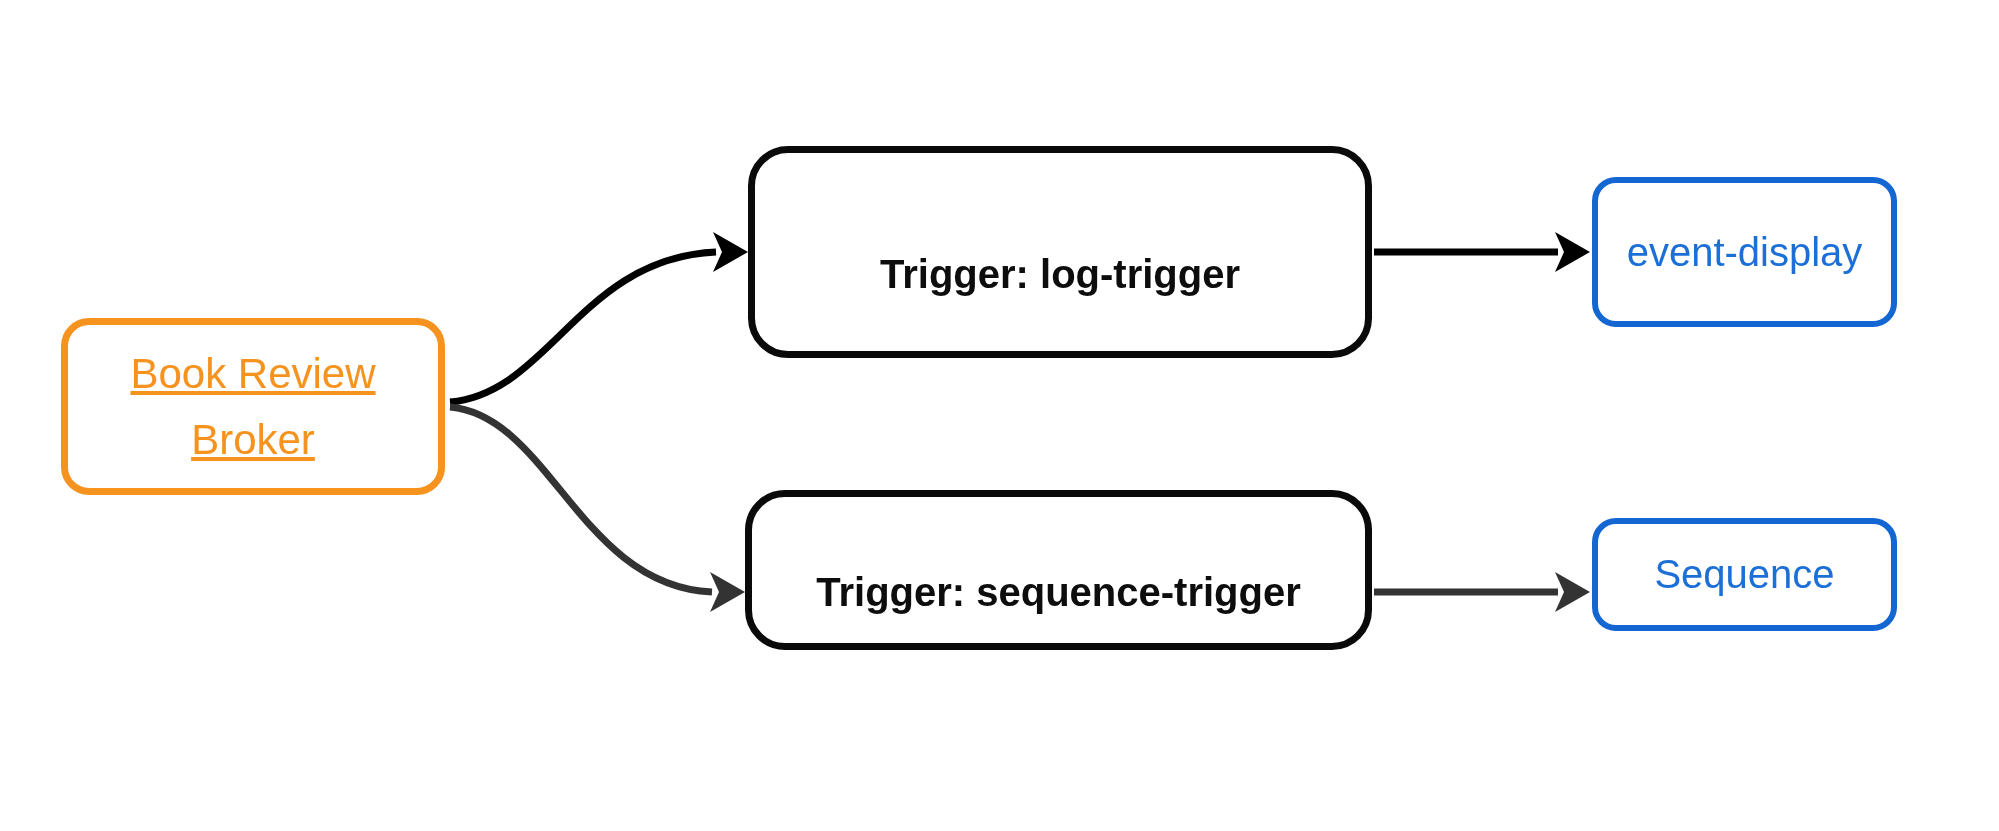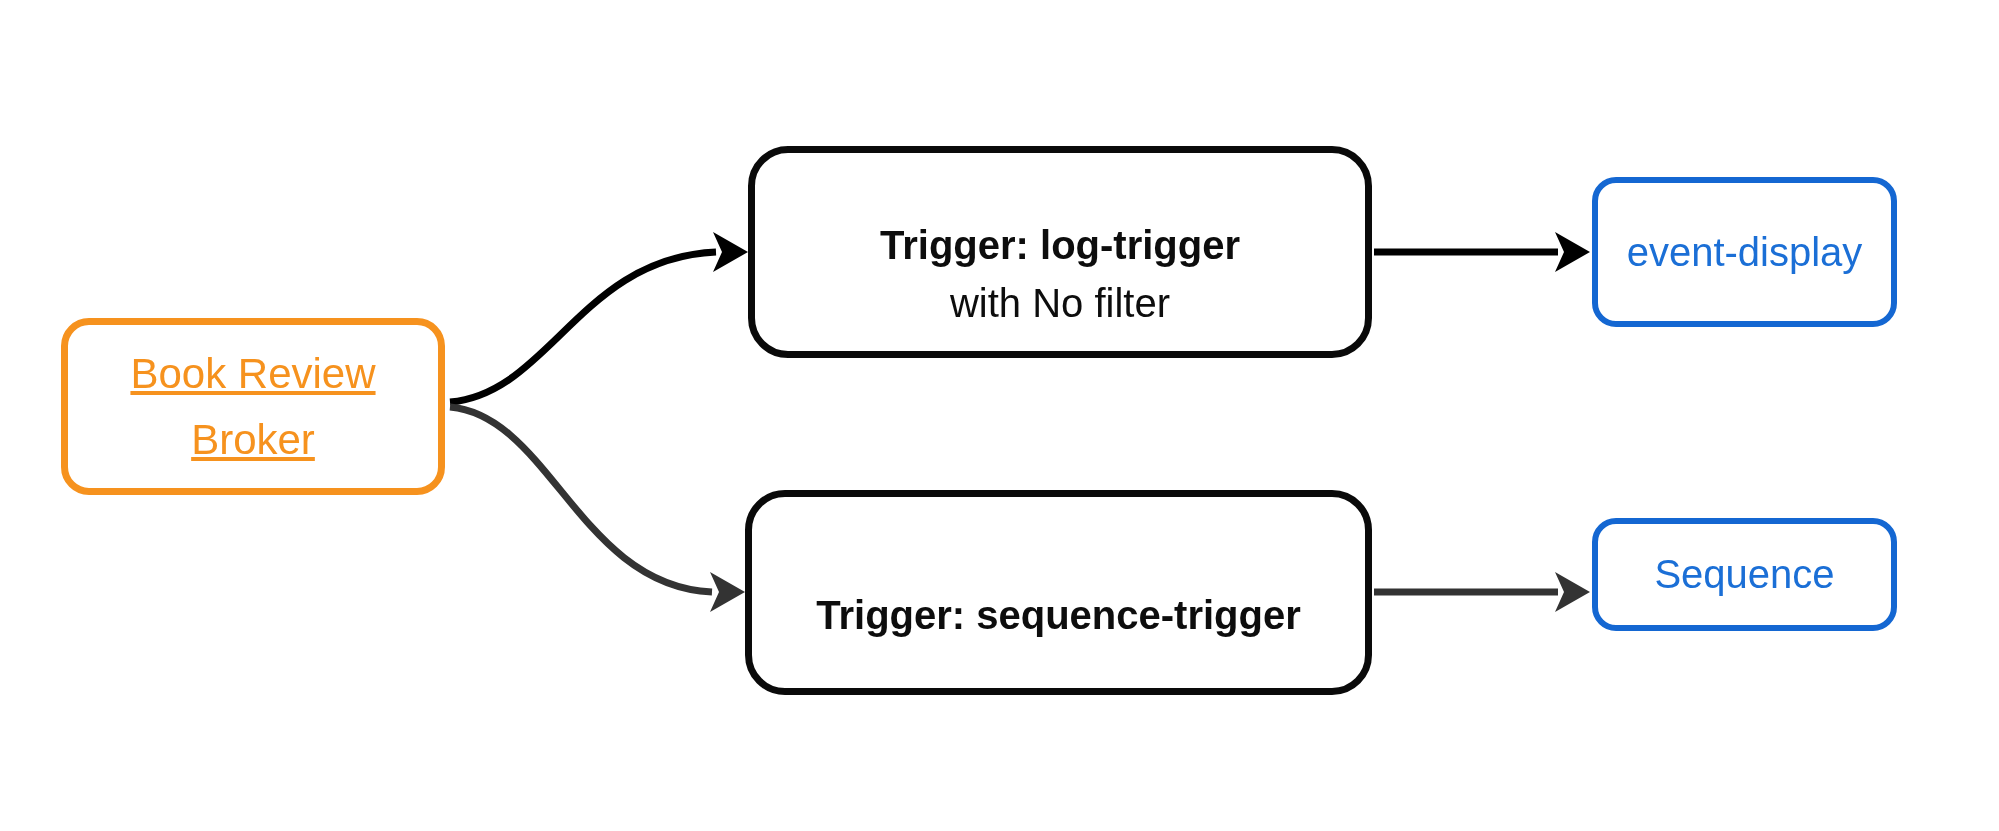--- a/index.html
+++ b/index.html
@@ -50,21 +50,21 @@
   }
   .node-broker .label { max-width: 340px; }
   .node-trigger {
     border: 7px solid #0a0a0a;
     border-radius: 40px;
     color: #0d0d0d;
     font-size: 40px;
     line-height: 1.45;
   }
   .node-trigger-1 { left: 748px; top: 146px; width: 624px; height: 212px; }
-  .node-trigger-2 { left: 745px; top: 490px; width: 627px; height: 205px; }
+  .node-trigger-2 { left: 745px; top: 490px; width: 627px; height: 160px; }
   .node-trigger .title { font-weight: 700; margin-top: 44px; }
   .node-blue {
     border: 6px solid #1467D2;
     border-radius: 24px;
     color: #1B6FD6;
     font-size: 40px;
   }
   .node-blue-1 { left: 1592px; top: 177px; width: 305px; height: 150px; text-align: center; }
   .node-blue-2 { left: 1592px; top: 518px; width: 305px; height: 113px; }
 </style>
@@ -87,21 +87,20 @@
     <path class="edge-gray" d="M 1374 592 L 1558 592"></path>
     <polygon class="head-gray" points="1590,592 1555,572 1564,592 1555,612"></polygon>
   </svg>
 
   <div class="node node-broker">
     <div class="label">Book Review Broker</div>
   </div>
 
   <div class="node node-trigger node-trigger-1">
     <div class="title">Trigger: log-trigger</div>
-    <div class="subtitle">with No filter</div>
   </div>
 
   <div class="node node-trigger node-trigger-2">
     <div class="title">Trigger: sequence-trigger</div>
   </div>
 
   <div class="node node-blue node-blue-1">
     <div class="label">event-display</div>
   </div>
 

